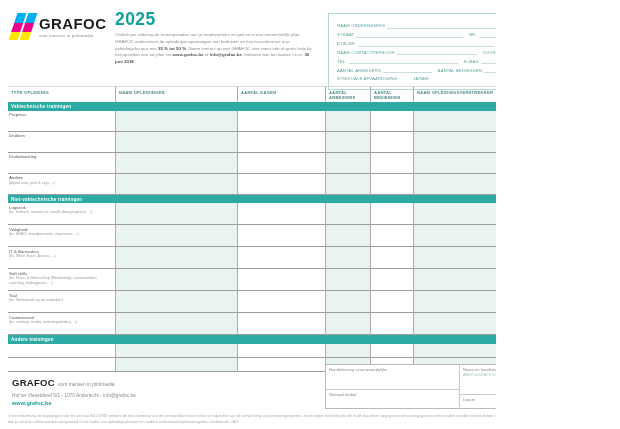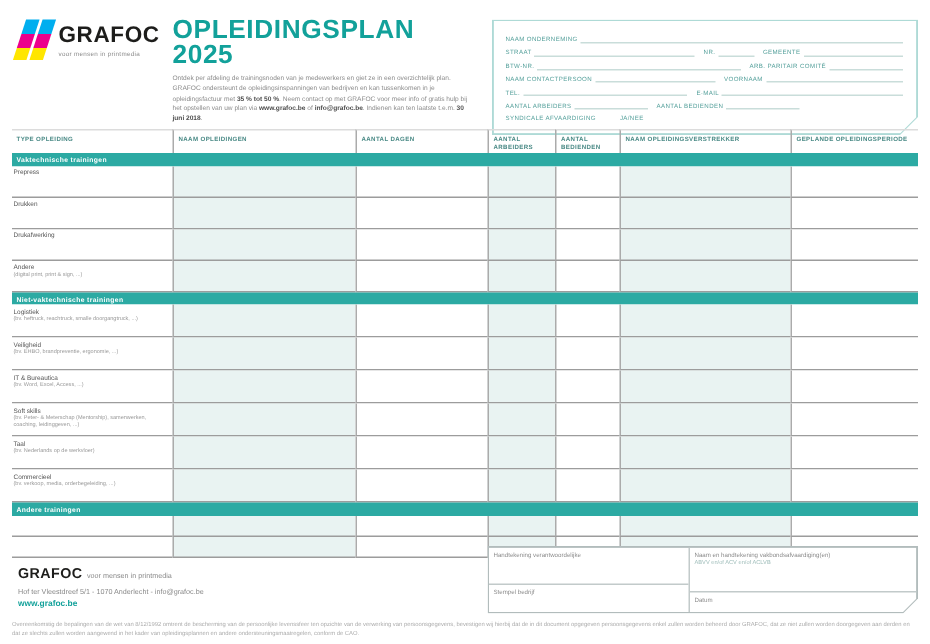--- a/index.html
+++ b/index.html
@@ -1,21 +1,21 @@
 <!DOCTYPE html>
 <html style="--teal: #12a19a; --teal2: #55a09b; --band: #2caaa3; --tint: #e9f3f2; --cyan: #00aeef; --magenta: #ec008c; --yellow: #ffe600;"><head>
 <meta charset="utf-8">
 <style>
   :root{
     --teal:#12a19a; --teal2:#55a09b; --band:#2caaa3; --tint:#e9f3f2;
     --cyan:#00aeef; --magenta:#ec008c; --yellow:#ffe600;
   }
   *{box-sizing:border-box; margin:0; padding:0;}
   body{background:#fff; font-family:"Liberation Sans", sans-serif;}
-  .page{position:relative; width:620px; height:429px; background:#fff; overflow:hidden;}
+  .page{position:relative; width:496px; height:429px; background:#fff; overflow:hidden;}
 
   
   .logo{position:absolute; left:12px; top:13px; display:flex; align-items:flex-start;}
   .slashes{position:relative; width:23px; height:27px; margin-right:4px;}
   .slash{position:absolute; top:0; width:9px; height:27px; transform:skewX(-18deg);
     background:linear-gradient(180deg, var(--cyan) 0 36%, var(--magenta) 36% 70%, var(--yellow) 70% 100%);}
   .slash.s1{left:1px;} .slash.s2{left:12px;}
   .logo-name{font-size:15px; font-weight:800; color:#1d1d1b; letter-spacing:.4px; line-height:16px; margin-top:3px;}
   .logo-tag{font-size:4.2px; color:#8a8a8a; letter-spacing:.2px; margin-top:1px;}
 
@@ -93,21 +93,20 @@
       <div class="slash s2"></div>
     </div>
     <div class="logo-text">
       <div class="logo-name">GRAFOC</div>
       <div class="logo-tag">voor mensen in printmedia</div>
     </div>
   </div>
 
   <div class="title-block">
     <div class="title">
-      <div>OPLEIDINGSPLAN</div>
       <div>2025</div>
     </div>
     <div class="intro"><span class="">Ontdek per afdeling de trainingsnoden van je medewerkers en giet ze in een overzichtelijk plan. GRAFOC ondersteunt de opleidingsinspanningen van bedrijven en kan tussenkomen in je opleidingsfactuur met </span><span class="b">35 % tot 50 %</span><span class="">. Neem contact op met GRAFOC voor meer info of gratis hulp bij het opstellen van uw plan via </span><span class="b">www.grafoc.be</span><span class=""> of </span><span class="b">info@grafoc.be</span><span class="">. Indienen kan ten laatste t.e.m. </span><span class="b">30 juni 2018</span><span class="">.</span></div>
   </div>
 
   <div class="company-box">
     <div class="company-inner">
       <div class="company-fields">
           <div class="field-row">
             <span class="field-label">NAAM ONDERNEMING</span>

